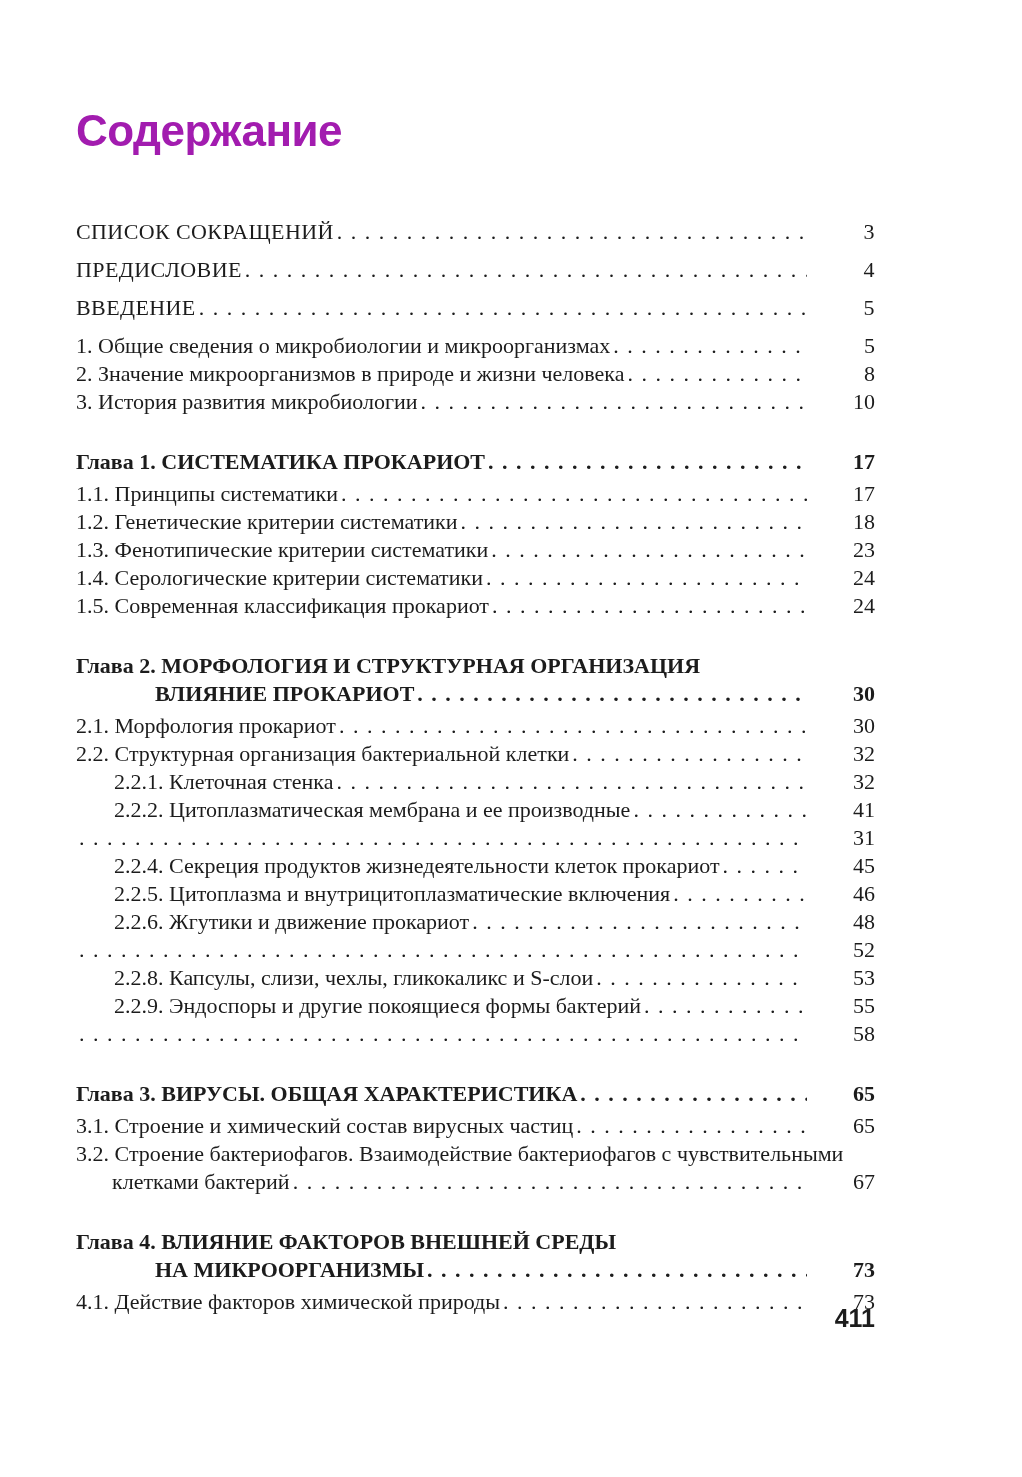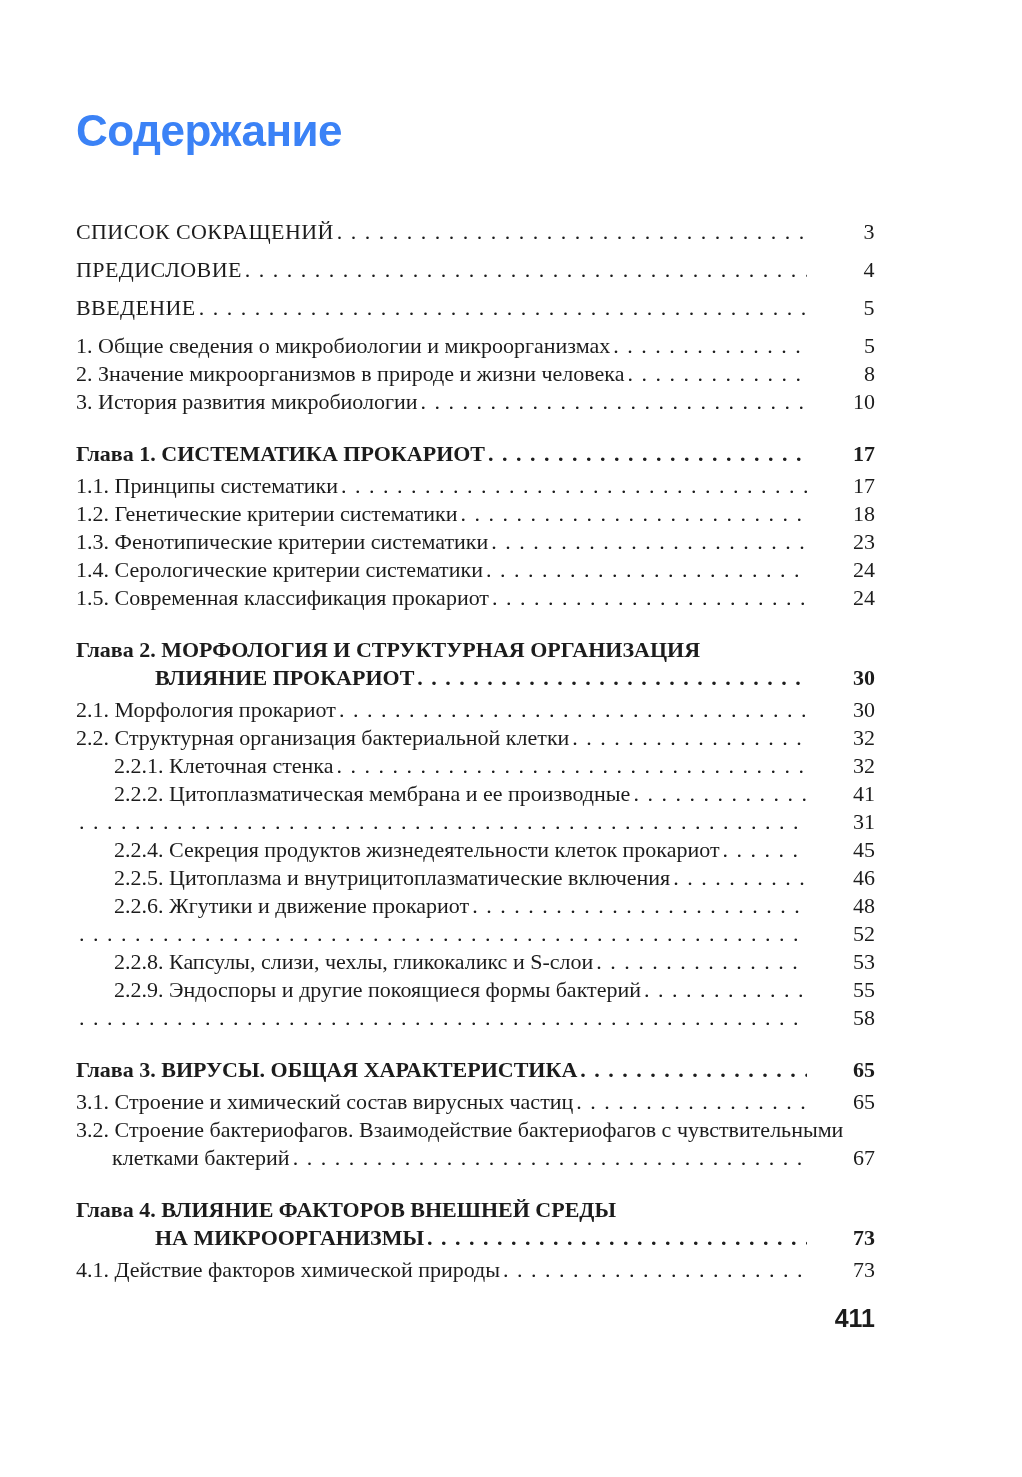--- a/index.html
+++ b/index.html
@@ -54,21 +54,21 @@
     padding-left: 10px;
   }
   
   .toc-entry.caps {
     margin: 10px 0;
     letter-spacing: 0.4px;
   }
   
   .toc-entry.chapter {
     font-weight: 700;
-    margin: 24px 0 4px 0;
+    margin: 32px 0 4px 0;
   }
   .toc-entry.chapter .row.line2 .t {
     padding-left: 79px;
   }
   
   .toc-entry.item .row.line2 .t {
     padding-left: 36px;
   }
   
   .toc-entry.sub .row .t:first-child {
@@ -82,21 +82,21 @@
     font-weight: 700;
     font-size: 25px;
     color: #1c1c1c;
   }
 </style>
 </head>
 <body>
 
 <div class="page">
   <div class="content">
-    <h1 class="doc-title" style="color: #3b82f6;">Содержание</h1>
+    <h1 class="doc-title" style="color: #a21caf;">Содержание</h1>
     <div id="toc-list">
         <div class="toc-entry caps">
           <div class="row">
             <span class="t">СПИСОК СОКРАЩЕНИЙ</span>
             <span class="dots">. . . . . . . . . . . . . . . . . . . . . . . . . . . . . . . . . . . . . . . . . . . . . . . . . . . . . . . . . . . . . . . . . . . . . . . . . . . . . . . . . . . . . . . . . . . . . . . . . . . . . . . . . . . . . . . . . . . . . . . . . . . . . . . . . . . . . . . . . . . . . . . . . . . . . . . . . . . . . . . . . . . . . . . . . . . . . . . . . . . . </span>
             <span class="pg">3</span>
           </div>
         </div>
         <div class="toc-entry caps">
           <div class="row">

